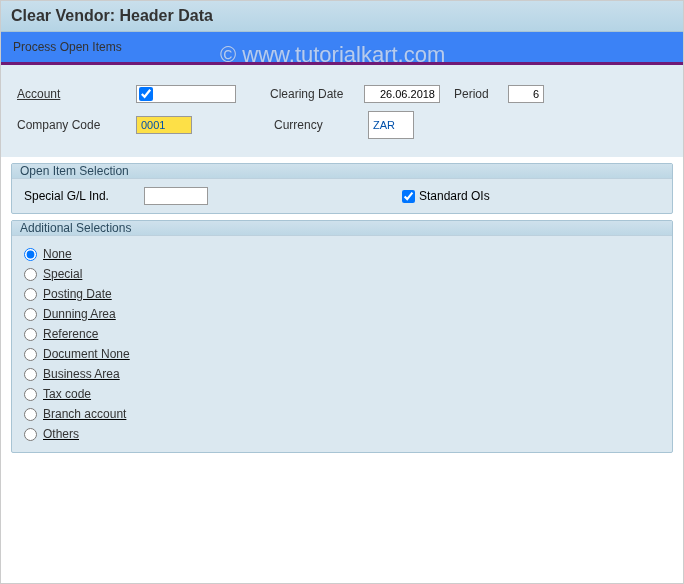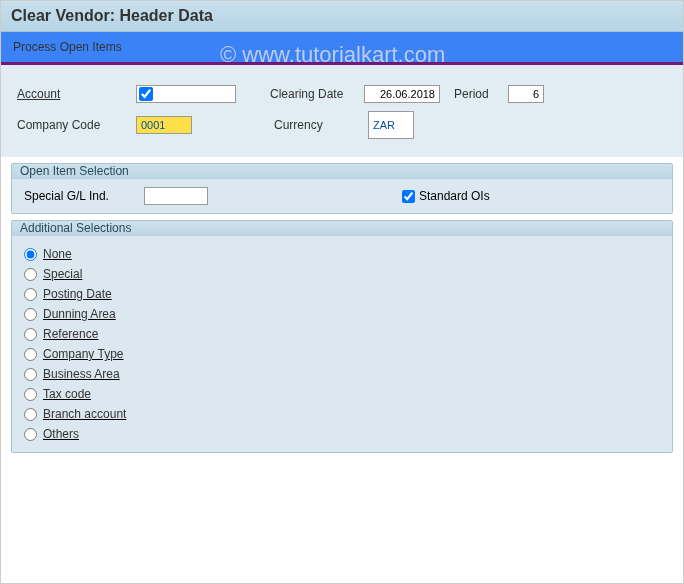--- a/index.html
+++ b/index.html
@@ -114,21 +114,21 @@
       <div class="radio-row">
         <input type="radio" name="addsel" style="">
         <label>Dunning Area</label>
       </div>
       <div class="radio-row">
         <input type="radio" name="addsel" style="">
         <label>Reference</label>
       </div>
       <div class="radio-row">
         <input type="radio" name="addsel" style="">
-        <label>Company Type</label>
+        <label>Document None</label>
       </div>
       <div class="radio-row">
         <input type="radio" name="addsel" style="">
         <label>Business Area</label>
       </div>
       <div class="radio-row">
         <input type="radio" name="addsel" style="">
         <label>Tax code</label>
       </div>
       <div class="radio-row">

